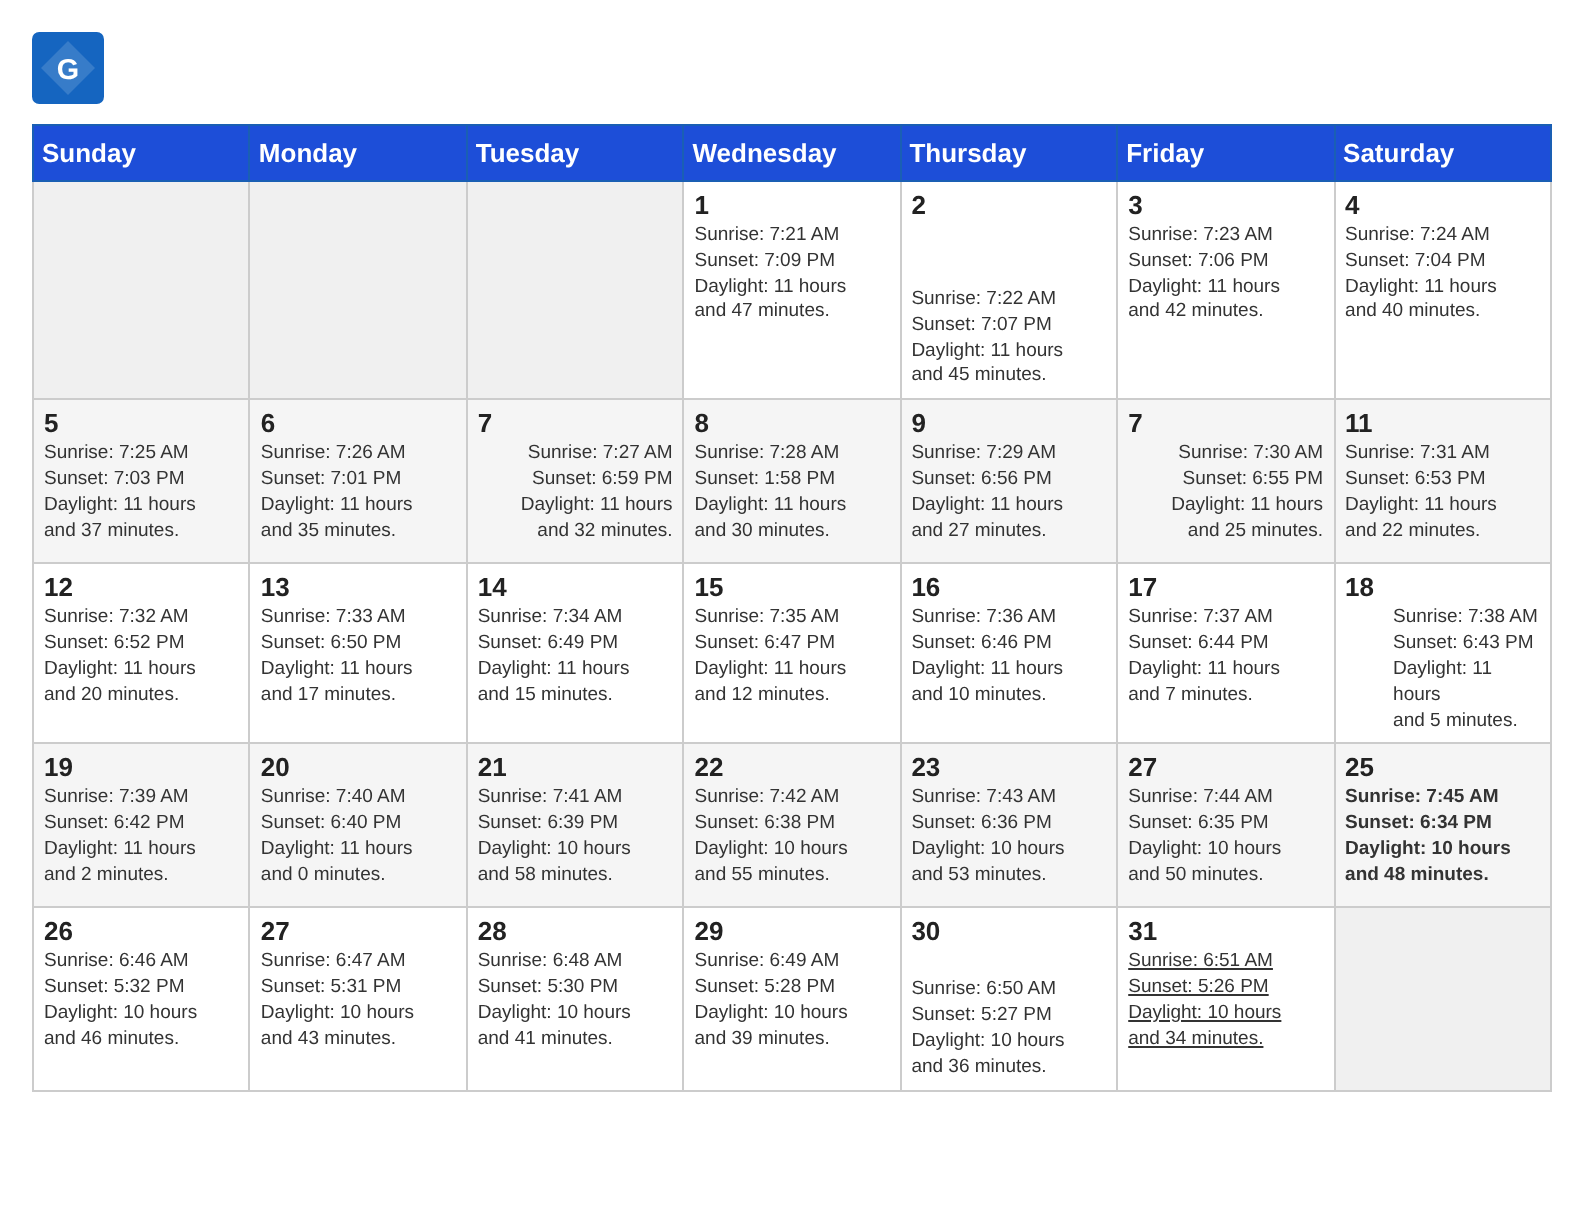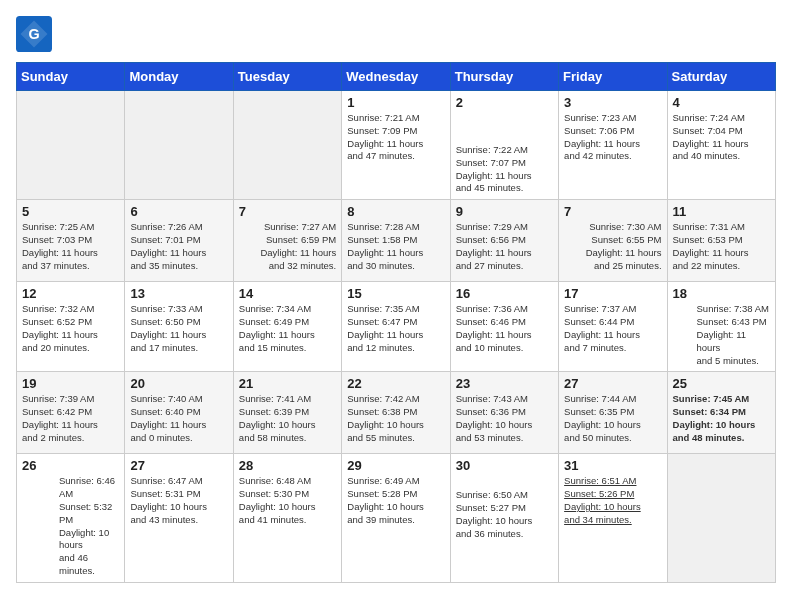--- a/index.html
+++ b/index.html
@@ -294,21 +294,21 @@
           <span class="day-num">25</span>
           <div class="day-info" style="white-space: pre-line; font-weight: bold;">Sunrise: 7:45 AM
 Sunset: 6:34 PM
 Daylight: 10 hours
 and 48 minutes.</div>
         </td>
       </tr>
       <tr>
         <td>
           <span class="day-num">26</span>
-          <div class="day-info" style="white-space: pre-line; margin-left: 37px;">Sunrise: 6:46 AM
+          <div class="day-info" style="white-space: pre-line;">Sunrise: 6:46 AM
 Sunset: 5:32 PM
 Daylight: 10 hours
 and 46 minutes.</div>
         </td>
         <td>
           <span class="day-num">27</span>
           <div class="day-info" style="white-space: pre-line;">Sunrise: 6:47 AM
 Sunset: 5:31 PM
 Daylight: 10 hours
 and 43 minutes.</div>

